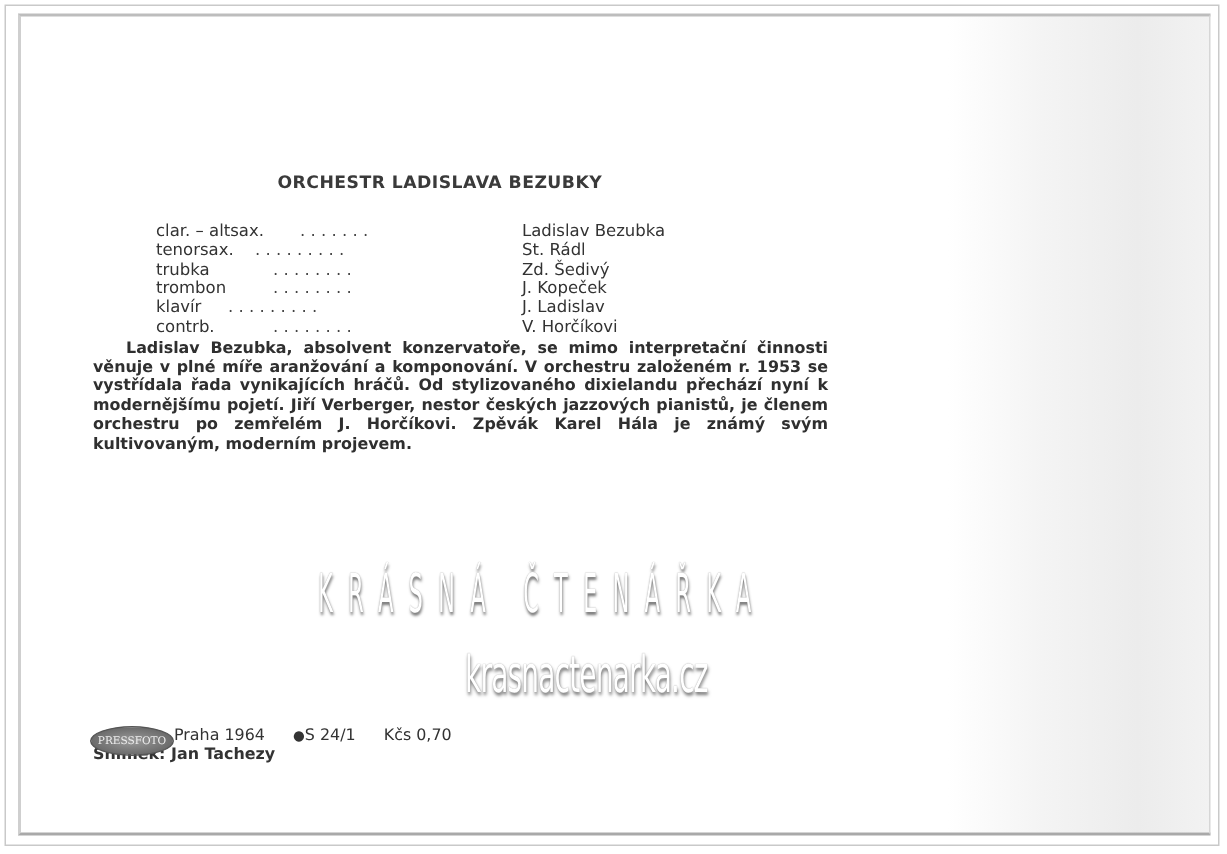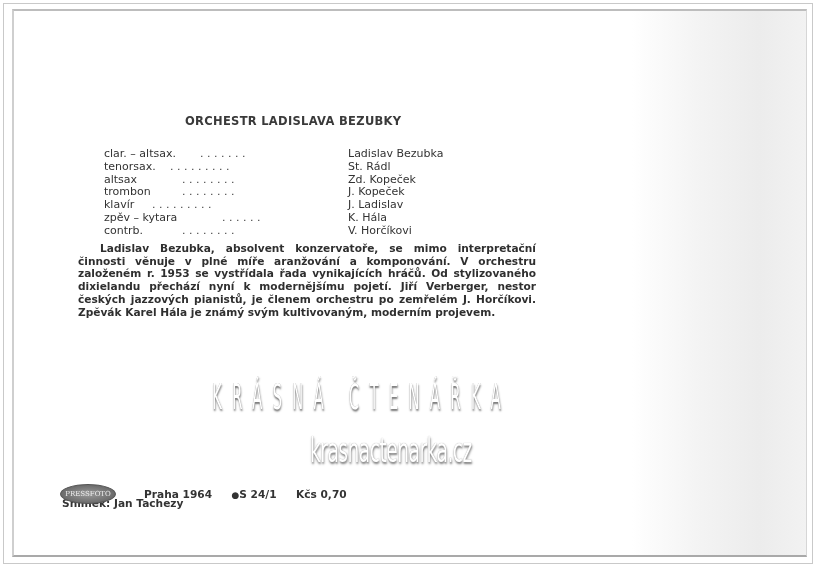--- a/index.html
+++ b/index.html
@@ -15,33 +15,33 @@
   .title { position:absolute; left:185px; top:66px; font-size:11.5px; font-weight:bold;
            letter-spacing:0.3px; color:#3a3a3a;margin-top:48px; }
   .roster { position:absolute; left:104px; top:102px; font-size:11px; line-height:12.8px; color:#333;margin-top:46px; }
   .roster-row { position:relative; height:12.8px; width:340px; }
   .instr { position:absolute; left:0; top:0; white-space:nowrap; }
   .dots { position:absolute; left:66px; top:0; width:265px; letter-spacing:0; white-space:nowrap;
           overflow:hidden; color:#444; }
   .player { position:absolute; left:244px; top:0; white-space:nowrap; }
   .bio { position:absolute; left:62px; top:226px; width:490px; font-size:10.6px; line-height:12.7px;
          color:#2f2f2f; text-align:justify; font-weight:bold; }
-  .bio p { margin:16px; text-indent:22px; }
+  .bio p { margin:0; text-indent:22px; }
   .watermark-title { position:absolute; left:212px; top:376px; font-family:"DejaVu Sans", sans-serif;
          font-size:36px; letter-spacing:24px; color:#ffffff; transform:scaleX(0.42); transform-origin:left top;
          text-shadow:1px 2px 3px #777, 0 0 1px #999; font-weight:normal; white-space:nowrap; }
   .watermark-url { position:absolute; left:310px; top:430px; font-size:34px; color:#ffffff;
          transform:scaleX(0.55); transform-origin:left top; text-shadow:1px 2px 3px #777, 0 0 1px #999;
          white-space:nowrap; letter-spacing:-1px; }
   .credit { position:absolute; left:62px; top:457px; font-size:10.6px; font-weight:bold; color:#333;margin-top:40px; }
-  .footer { position:absolute; left:60px; top:484px; height:20px; display:flex; align-items:center; }
+  .footer { position:absolute; left:60px; top:484px; height:20px; display:flex; }
   .logo { width:56px; height:20px; border-radius:50%; background:radial-gradient(ellipse at center,#9a9a9a 0%,#6c6c6c 70%,#555 100%);
           border:1px solid #555; display:flex; align-items:center; justify-content:center; box-sizing:border-box; }
   .logo span { font-size:7px; color:#eee; letter-spacing:0px; font-family:"DejaVu Serif", serif; }
-  .footer-text { font-size:10.6px; font-weight:bold; color:#333; margin-left:28px; white-space:nowrap; }
+  .footer-text { font-size:10.6px; font-weight:normal; color:#333; margin-left:0; white-space:nowrap; }
   .footer-text .gap { display:inline-block; width:12px; }
   .bullet { font-size:9px; }
 </style>
 </head>
 <body>
 
 <div class="outer-frame"></div>
 
 <div class="card">
 </div>
@@ -53,38 +53,33 @@
     <span class="instr">clar. – altsax.</span>
     <span class="dots" style="left:96px">. . . . . . .</span>
     <span class="player">Ladislav Bezubka</span>
   </div>
   <div class="roster-row">
     <span class="instr">tenorsax.</span>
     <span class="dots" style="left:66px">. . . . . . . . .</span>
     <span class="player">St. Rádl</span>
   </div>
   <div class="roster-row">
-    <span class="instr">altsax</span>
+    <span class="instr">trubka</span>
     <span class="dots" style="left:78px">. . . . . . . .</span>
-    <span class="player">Zd. Kopeček</span>
+    <span class="player">Zd. Šedivý</span>
   </div>
   <div class="roster-row">
     <span class="instr">trombon</span>
     <span class="dots" style="left:78px">. . . . . . . .</span>
     <span class="player">J. Kopeček</span>
   </div>
   <div class="roster-row">
     <span class="instr">klavír</span>
     <span class="dots" style="left:48px">. . . . . . . . .</span>
     <span class="player">J. Ladislav</span>
-  </div>
-  <div class="roster-row">
-    <span class="instr">zpěv – kytara</span>
-    <span class="dots" style="left:118px">. . . . . .</span>
-    <span class="player">K. Hála</span>
   </div>
   <div class="roster-row">
     <span class="instr">contrb.</span>
     <span class="dots" style="left:78px">. . . . . . . .</span>
     <span class="player">V. Horčíkovi</span>
   </div>
 </div>
 
 <div class="bio">
   <p>Ladislav Bezubka, absolvent konzervatoře, se mimo interpretační činnosti věnuje v plné míře aranžování a komponování. V orchestru založeném r. 1953 se vystřídala řada vynikajících hráčů. Od stylizovaného dixielandu přechází nyní k modernějšímu pojetí. Jiří Verberger, nestor českých jazzových pianistů, je členem orchestru po zemřelém J. Horčíkovi. Zpěvák Karel Hála je známý svým kultivovaným, moderním projevem.</p>

